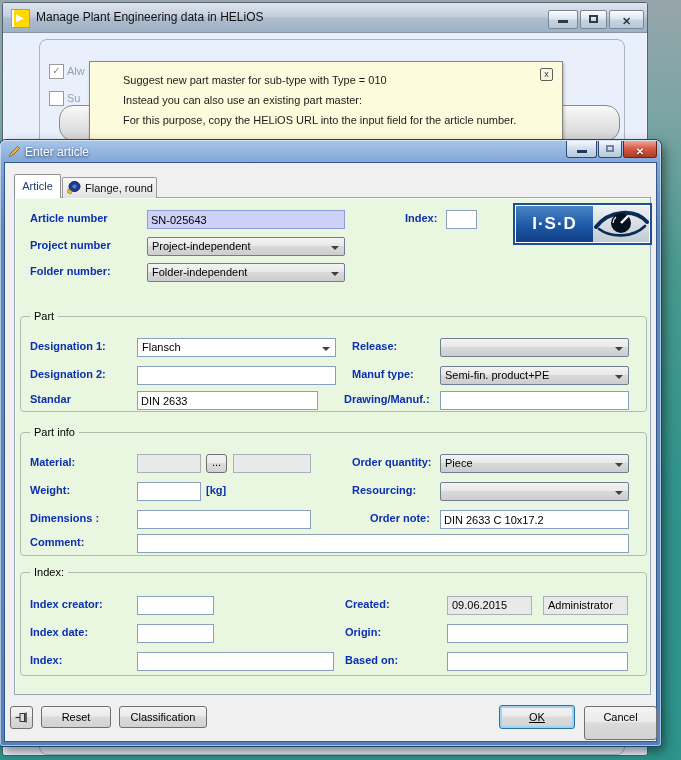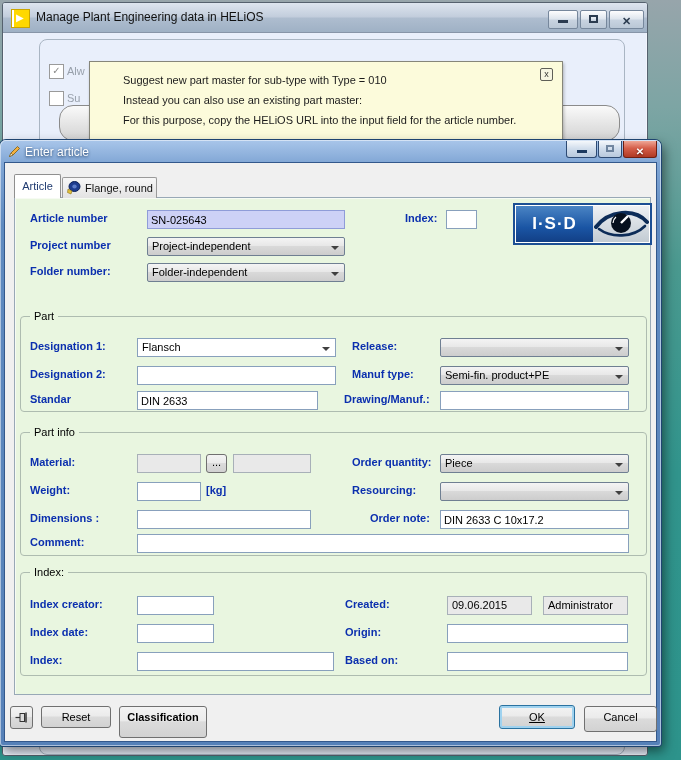--- a/index.html
+++ b/index.html
@@ -254,17 +254,17 @@
   <div class="btn" style="left:10px;top:706px;width:23px;height:23px;">
     <span style="position:absolute;left:4px;top:4px;">
       <svg width="13" height="13" viewBox="0 0 13 13">
         <line x1="0.5" y1="6.5" x2="5" y2="6.5" stroke="#333" stroke-width="1.2"></line>
         <rect x="5" y="2.5" width="4.5" height="8" fill="#ddd" stroke="#333" stroke-width="1"></rect>
         <line x1="11" y1="1.5" x2="11" y2="11.5" stroke="#333" stroke-width="1.5"></line>
       </svg>
     </span>
   </div>
   <div class="btn" style="left:41px;top:706px;width:70px;height:22px;line-height:20px;">Reset</div>
-  <div class="btn" style="left:119px;top:706px;width:88px;height:32px;line-height:20px;font-weight:bold;">Classification</div>
+  <div class="btn" style="left:119px;top:706px;width:88px;height:22px;line-height:20px;">Classification</div>
   <div class="btn focus" style="left:499px;top:705px;width:76px;height:24px;line-height:22px;">OK</div>
-  <div class="btn" style="left:584px;top:706px;width:73px;height:26px;line-height:20px;">Cancel</div>
+  <div class="btn" style="left:584px;top:706px;width:73px;height:34px;line-height:20px;">Cancel</div>
 
 </div>
 
 </body></html>

